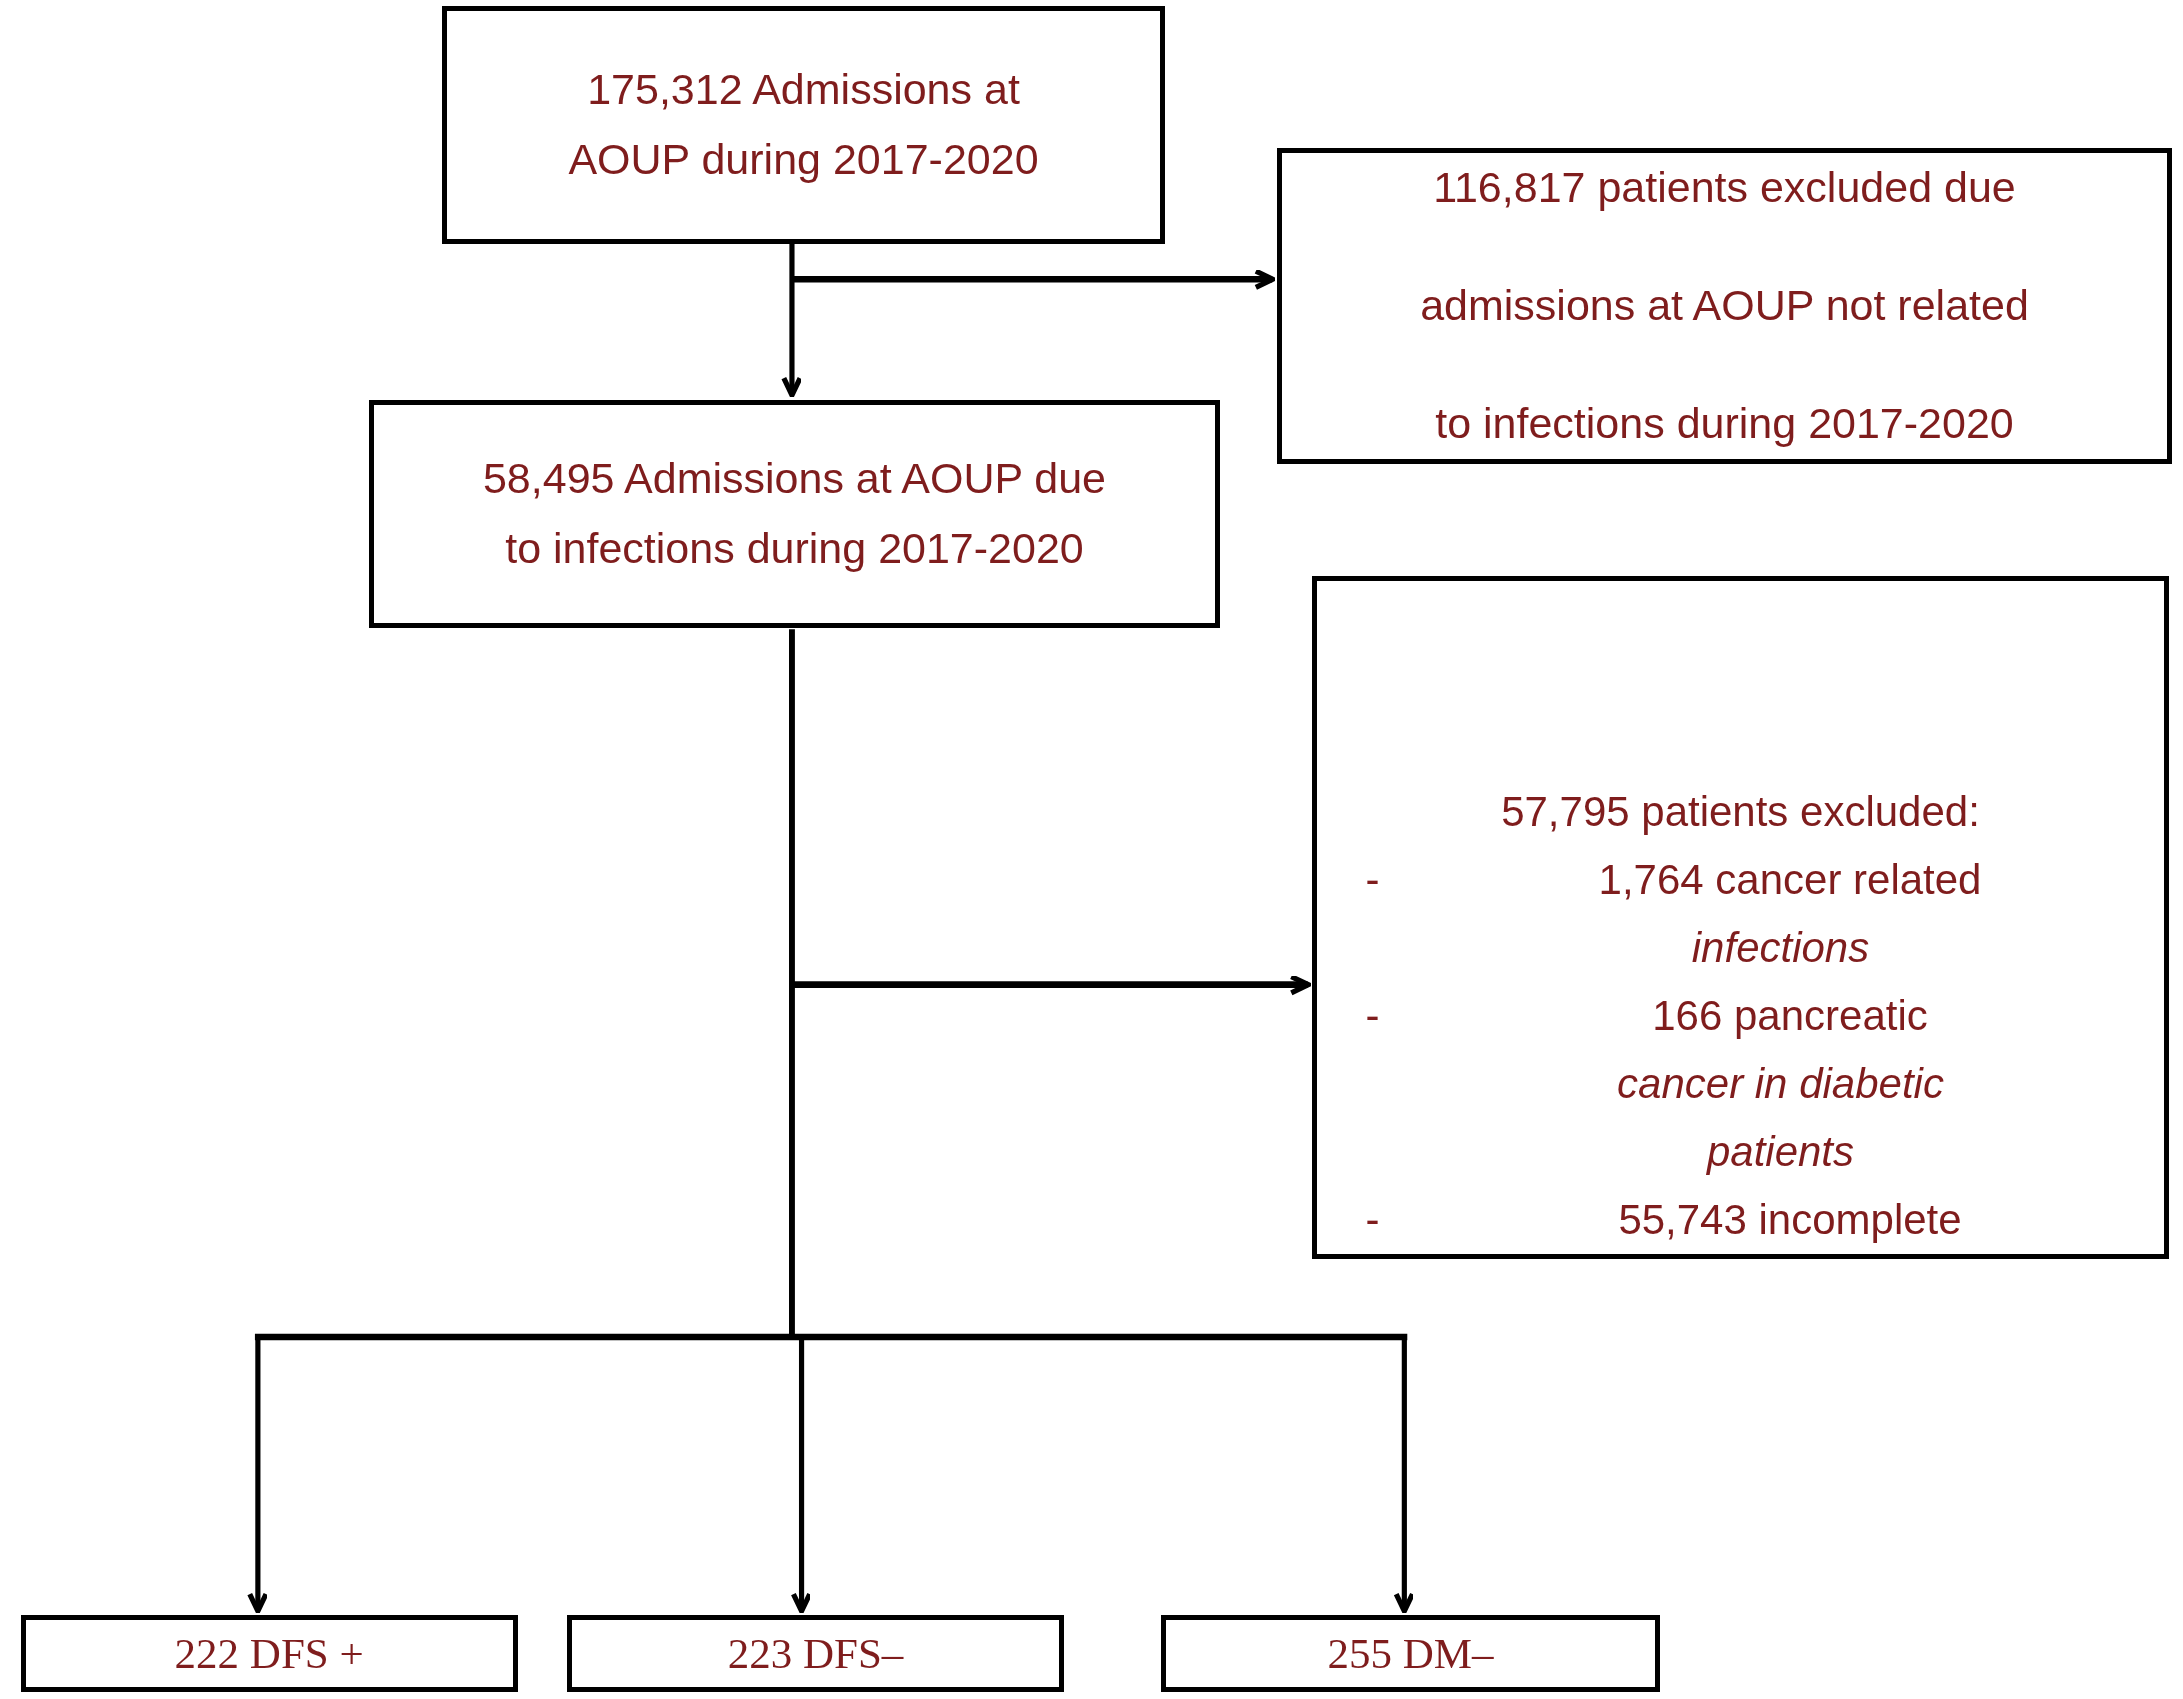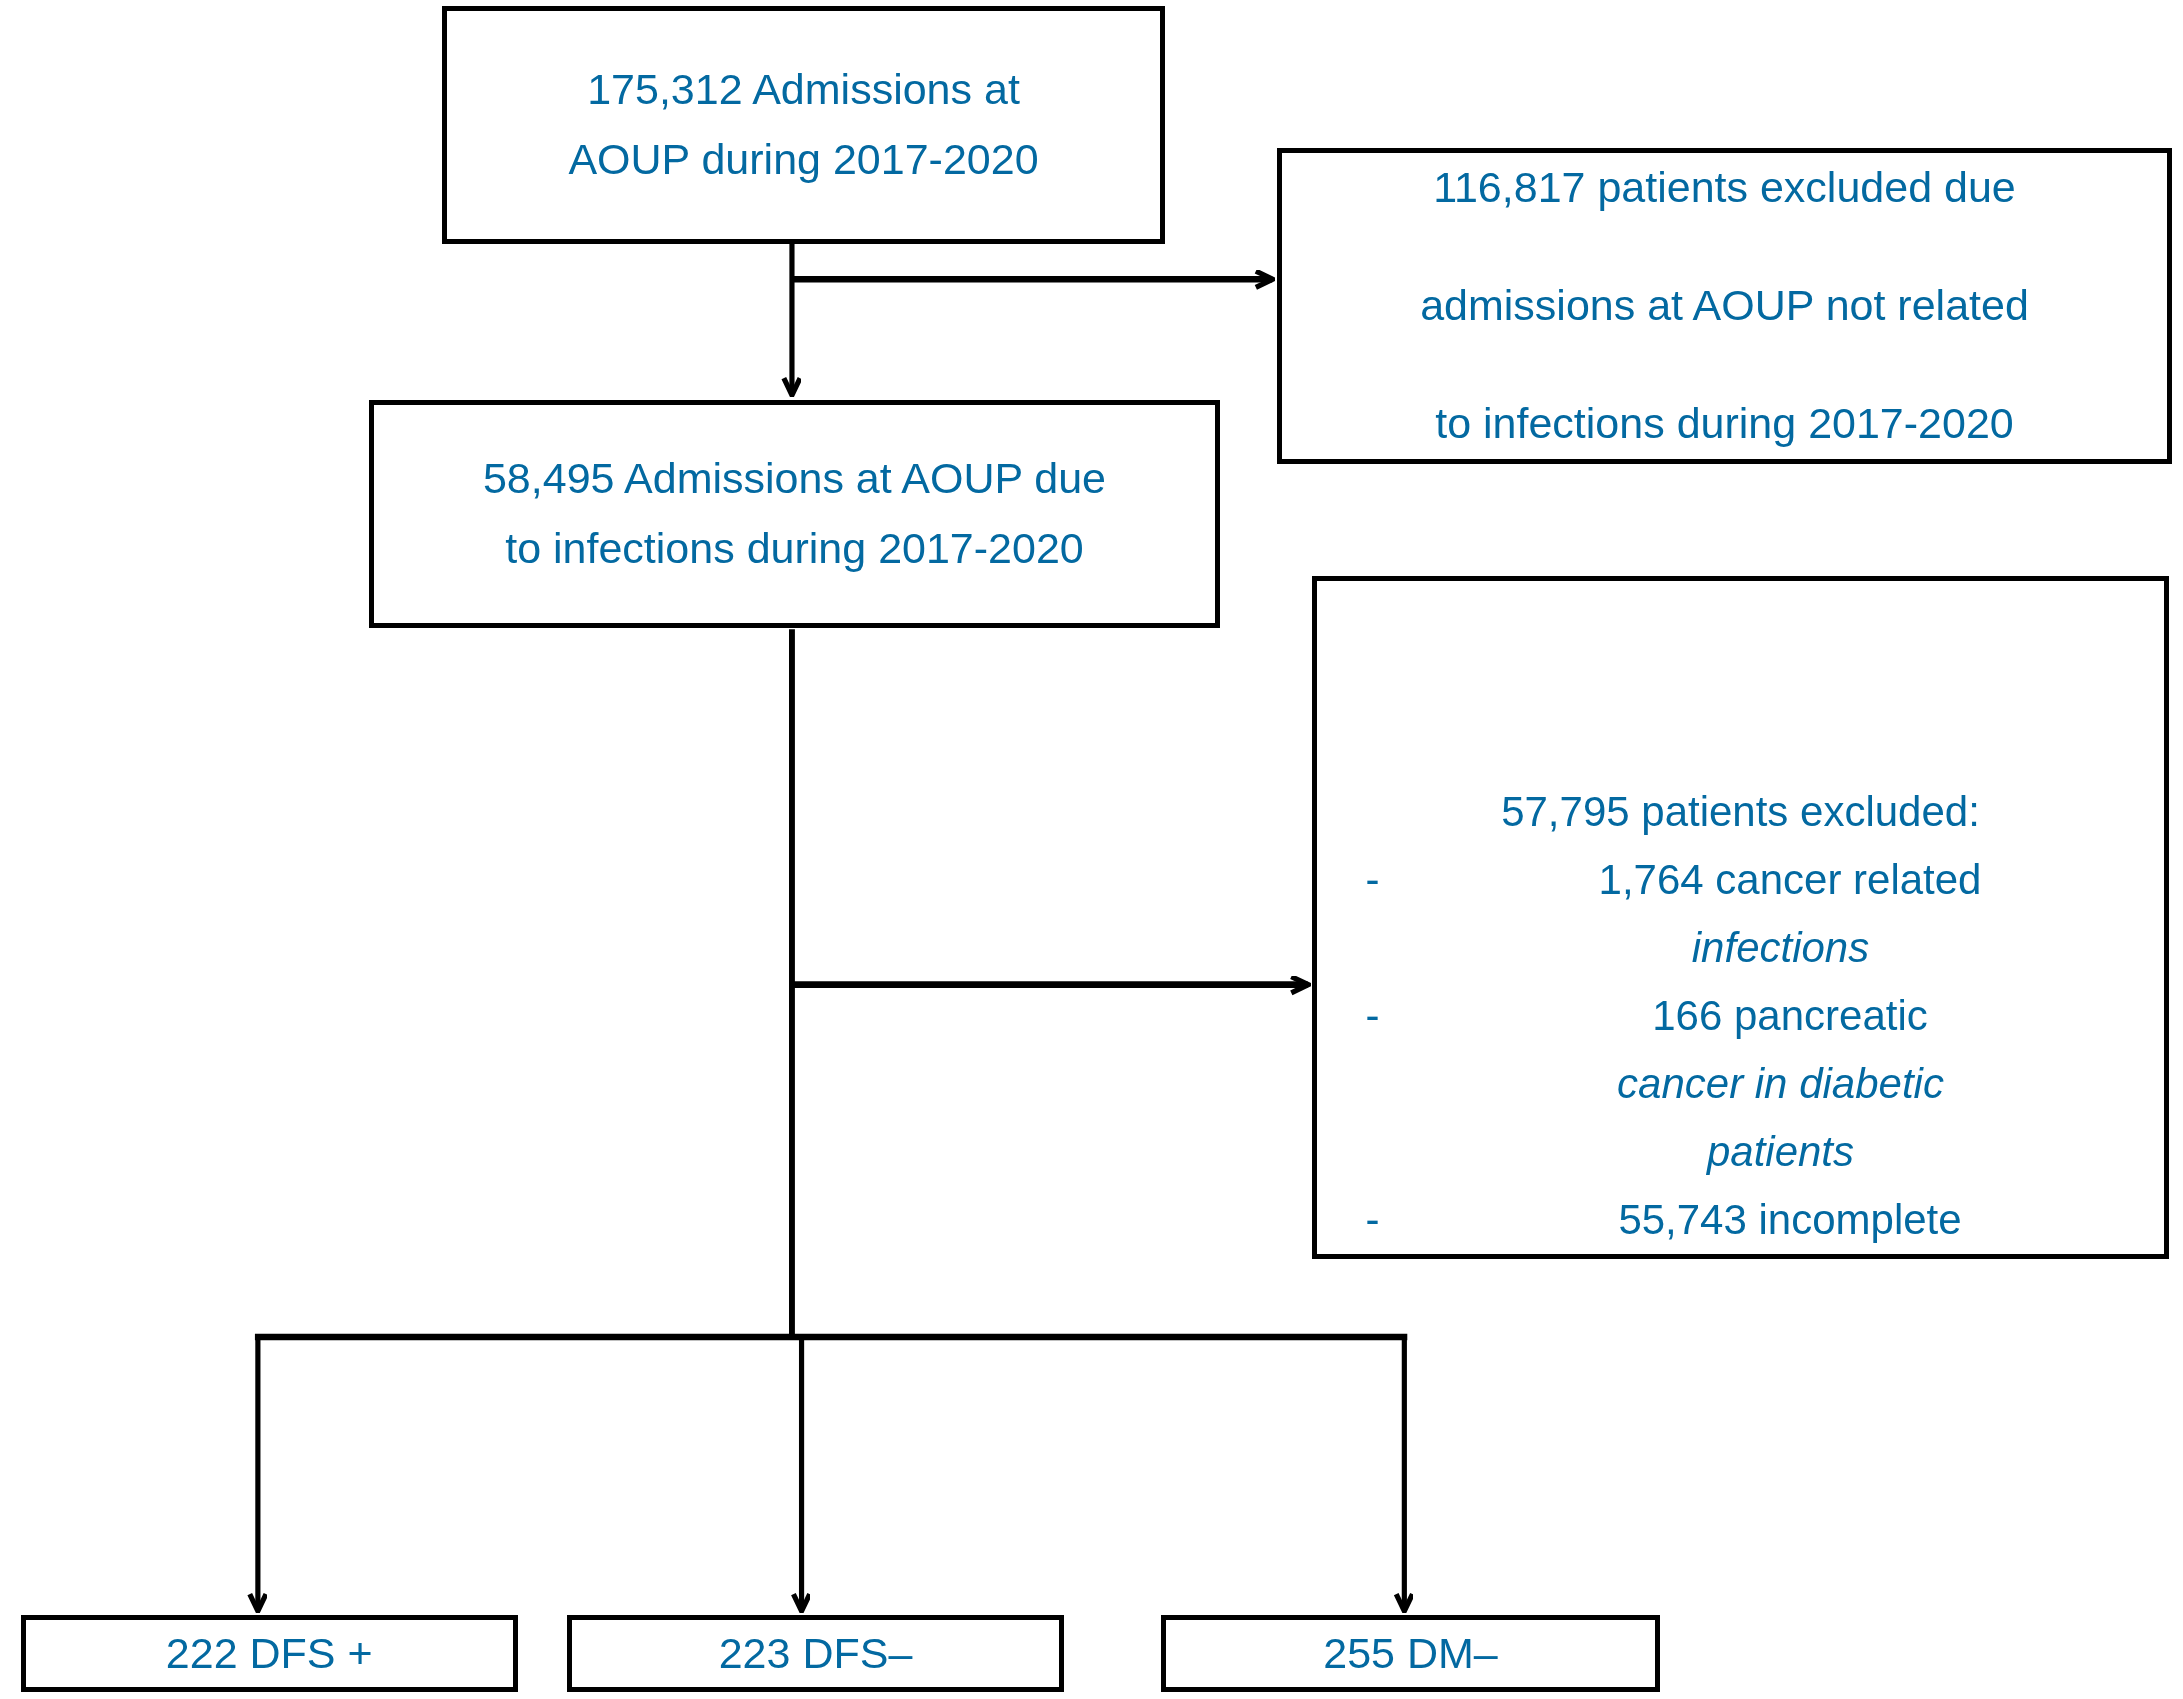--- a/index.html
+++ b/index.html
@@ -26,21 +26,21 @@
   .node {
     position: absolute;
     box-sizing: border-box;
     border: 5.2px solid #000000;
     background: #ffffff;
     display: flex;
     flex-direction: column;
     align-items: center;
     justify-content: center;
     text-align: center;
-    color: #0369a1;
+    color: #7f1d1d;
     font-family: "Liberation Sans", sans-serif;
     line-height: 1.62;
     z-index: 5;
   }
   .node .line {
     display: block;
     width: 100%;
   }
   
   #node-admissions-total {
@@ -91,20 +91,21 @@
     padding-right: 31px;
     box-sizing: border-box;
     font-style: italic;
   }
   
   .outcome {
     top: 1615px;
     height: 77px;
     font-size: 43px;
     border-width: 5.2px;
+    font-family: Liberation Serif, serif;
   }
   #node-outcome-dfs-pos { left: 20.7px;   width: 497px; }
   #node-outcome-dfs-neg { left: 567px;  width: 497px; }
   #node-outcome-dm-neg  { left: 1161px; width: 499px; }
 </style>
 </head>
 <body>
 
 <div id="canvas">
 

